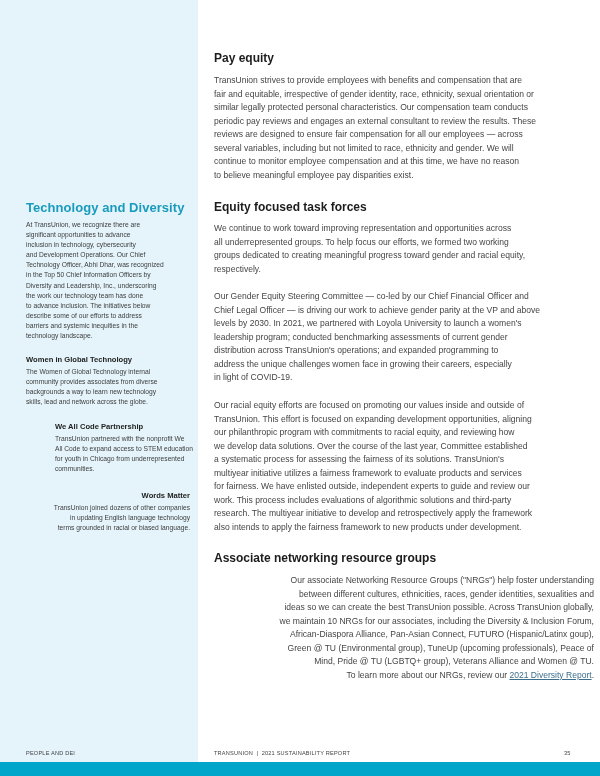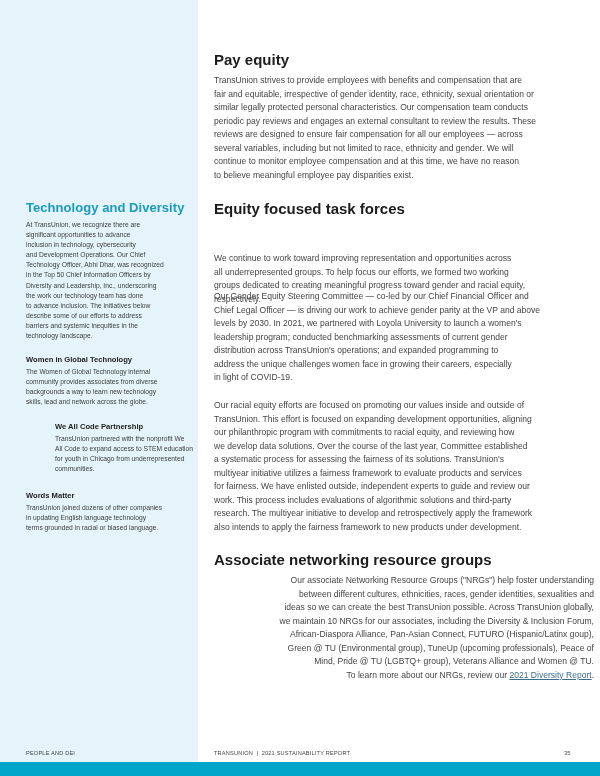--- a/index.html
+++ b/index.html
@@ -29,21 +29,21 @@
   .side-para {
     font-size: 6.7px; line-height: 10.1px; color: #3c3c3c;
   }
   .side-sub {
     font-size: 7.6px; font-weight: bold; color: #1e1e1e; margin-bottom: 3px;
   }
 
   
   .h2 {
     position: absolute; left: 214px;
-    font-size: 15px; font-weight: bold; color: #1c1c1c;
+    font-size: 12px; font-weight: bold; color: #1c1c1c;
   }
   .para {
     position: absolute; left: 214px; width: 380px;
     font-size: 8.55px; line-height: 13.55px; color: #454545;
   }
   .para .ln { display: block; white-space: nowrap; }
   .side-para .ln { display: block; white-space: nowrap; }
   .link { color: #3c6e8c; text-decoration: underline; }
 
   .footer {
@@ -84,21 +84,21 @@
   <div class="side-block" style="top:422px;margin-left:29px;">
     <div class="side-sub">We All Code Partnership</div>
     <div class="side-para">
         <span class="ln">TransUnion partnered with the nonprofit We</span>
         <span class="ln">All Code to expand access to STEM education</span>
         <span class="ln">for youth in Chicago from underrepresented</span>
         <span class="ln">communities.</span>
       </div>
   </div>
 
-  <div class="side-block" style="top:491px;">
+  <div class="side-block" style="top:491px;text-align:right;">
     <div class="side-sub">Words Matter</div>
     <div class="side-para">
         <span class="ln">TransUnion joined dozens of other companies</span>
         <span class="ln">in updating English language technology</span>
         <span class="ln">terms grounded in racial or biased language.</span>
       </div>
   </div>
 
   <div class="footer" style="left:26px;">PEOPLE AND DEI</div>
 </div>
@@ -111,21 +111,21 @@
     <span class="ln">fair and equitable, irrespective of gender identity, race, ethnicity, sexual orientation or</span>
     <span class="ln">similar legally protected personal characteristics. Our compensation team conducts</span>
     <span class="ln">periodic pay reviews and engages an external consultant to review the results. These</span>
     <span class="ln">reviews are designed to ensure fair compensation for all our employees — across</span>
     <span class="ln">several variables, including but not limited to race, ethnicity and gender. We will</span>
     <span class="ln">continue to monitor employee compensation and at this time, we have no reason</span>
     <span class="ln">to believe meaningful employee pay disparities exist.</span>
   </div>
 
 <div class="h2" style="top:200px;text-align:right;">Equity focused task forces</div>
-<div class="para" style="top:222px;margin-top:30px;">
+<div class="para" style="top:222px;">
     <span class="ln">We continue to work toward improving representation and opportunities across</span>
     <span class="ln">all underrepresented groups. To help focus our efforts, we formed two working</span>
     <span class="ln">groups dedicated to creating meaningful progress toward gender and racial equity,</span>
     <span class="ln">respectively.</span>
   </div>
 <div class="para" style="top:290px;">
     <span class="ln">Our Gender Equity Steering Committee — co-led by our Chief Financial Officer and</span>
     <span class="ln">Chief Legal Officer — is driving our work to achieve gender parity at the VP and above</span>
     <span class="ln">levels by 2030. In 2021, we partnered with Loyola University to launch a women's</span>
     <span class="ln">leadership program; conducted benchmarking assessments of current gender</span>

